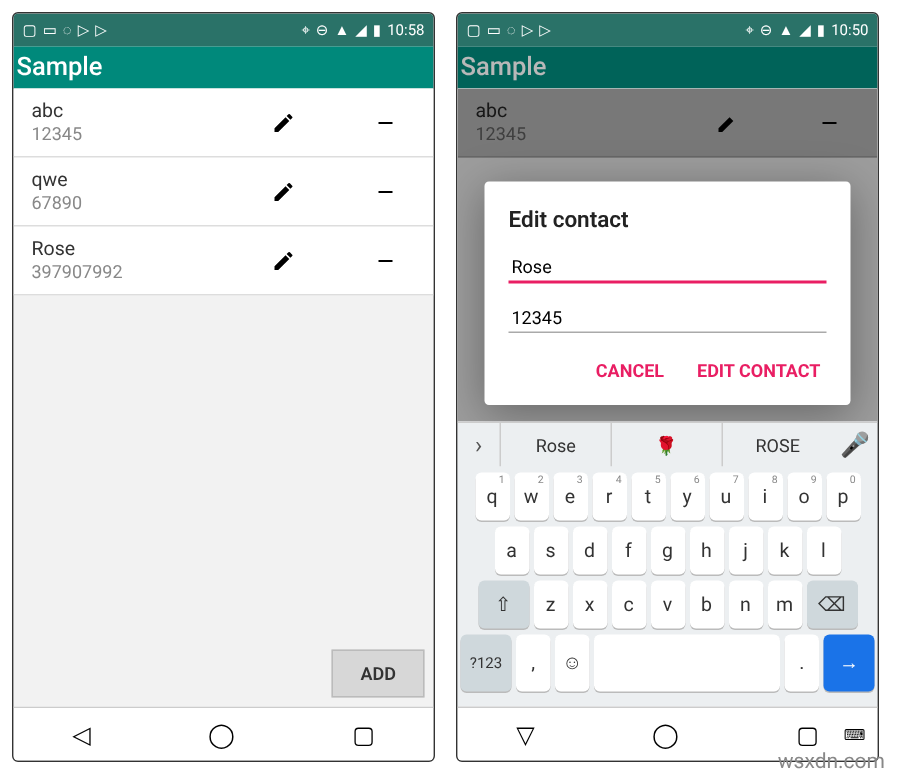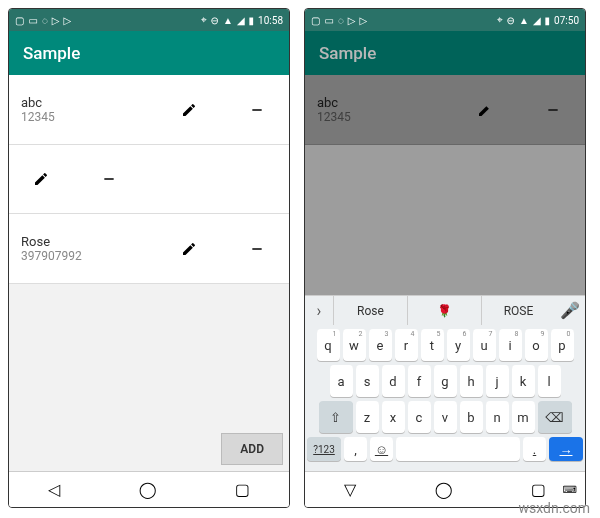--- a/index.html
+++ b/index.html
@@ -1,24 +1,24 @@
 <!DOCTYPE html>
 <html><head>
 <meta charset="utf-8">
 <style>
   * { box-sizing: border-box; margin: 0; padding: 0; font-family: Roboto, Arial, sans-serif; }
   body { background: #fff; width: 600px; height: 518px; position: relative; }
   .container { display: flex; gap: 14px; padding: 8px; }
   .phone { width: 282px; height: 500px; border: 1px solid #333; border-radius: 4px; background: #eee; display: flex; flex-direction: column; overflow: hidden; position: relative; }
   .status-bar { height: 22px; background: #2a7268; color: #fff; display: flex; align-items: center; justify-content: space-between; padding: 0 6px; font-size: 10px; }
   .status-left, .status-right { display: flex; gap: 4px; align-items: center; }
-  .app-bar { height: 44px; background: #00897b; color: #fff; display: flex; align-items: center; padding: 0 14px; font-size: 17px; font-weight: 500; }
+  .app-bar { height: 28px; background: #00897b; color: #fff; display: flex; align-items: center; padding: 0 2px; font-size: 17px; font-weight: 500; }
   .content { flex: 1; background: #f2f2f2; overflow: hidden; position: relative; }
   .list { background: #fff; }
-  .list-item { display: flex; align-items: center; padding: 20px 12px; border-bottom: 1px solid #ddd; gap: 28px; }
+  .list-item { display: flex; align-items: center; padding: 8px 12px; border-bottom: 1px solid #ddd; gap: 28px; }
   .item-text { flex: 1; }
   .item-name { font-size: 13px; color: #333; }
   .item-phone { font-size: 12px; color: #888; }
   .icon-btn { width: 28px; height: 28px; display: flex; align-items: center; justify-content: center; margin: 0 6px; cursor: pointer; }
   .add-row { position: absolute; bottom: 0; right: 0; left: 0; display: flex; justify-content: flex-end; padding: 6px; align-items: center; }
   .add-btn { background: #d7d7d7; border: 1px solid #bbb; padding: 8px 18px; font-size: 12px; font-weight: 600; color: #333; cursor: pointer; }
   .nav-bar { height: 36px; background: #fff; display: flex; align-items: center; justify-content: space-around; border-top: 1px solid #ccc; }
 
   
   .scrim { position: absolute; inset: 0; background: rgba(0,0,0,0.35); }
@@ -36,21 +36,21 @@
   .sugg-item:first-of-type { border-left: none; }
   .sugg-mic { width: 30px; text-align: center; }
   .keyboard { background: #eceff1; padding: 4px 2px 6px; }
   .krow { display: flex; justify-content: center; gap: 3px; margin-bottom: 4px; }
   .key { background: #fff; border-radius: 4px; width: 23px; height: 32px; display: flex; align-items: center; justify-content: center; font-size: 13px; color: #333; box-shadow: 0 1px 0 #bbb; position: relative; cursor: pointer; }
   .key .num { position: absolute; top: 1px; right: 3px; font-size: 7px; color: #888; }
   .key.wide { width: 34px; background: #cfd8dc; }
   .key.widel { width: 34px; background: #cfd8dc; font-size: 10px; }
   .key.space { flex: 1; background: #fff; }
   .key.enter { width: 34px; background: #1a73e8; color: #fff; }
-  .krow.bot .key { height: 24px; text-decoration: underline; }
+  .krow.bot .key { height: 38px; }
 
   .dimmed .app-bar { filter: brightness(0.72); }
 
   .watermark { position: absolute; right: 10px; bottom: 2px; font-size: 14px; color: #888; }
 </style>
 </head>
 <body>
 
 <div class="container">
 
@@ -87,20 +87,24 @@
                 <path d="M3 17.25V21h3.75L17.81 9.94l-3.75-3.75L3 17.25zM20.71 7.04a1 1 0 0 0 0-1.41l-2.34-2.34a1 1 0 0 0-1.41 0l-1.83 1.83 3.75 3.75 1.83-1.83z"></path>
               </svg>
             </div>
           <div class="icon-btn">
               <svg width="16" height="16" viewBox="0 0 24 24">
                 <path d="M19 13H5v-2h14v2z"></path>
               </svg>
             </div>
         </div>
         <div class="list-item">
+          <div class="item-text">
+            <div class="item-name">qwe</div>
+            <div class="item-phone">67890</div>
+          </div>
           <div class="icon-btn">
               <svg width="16" height="16" viewBox="0 0 24 24">
                 <path d="M3 17.25V21h3.75L17.81 9.94l-3.75-3.75L3 17.25zM20.71 7.04a1 1 0 0 0 0-1.41l-2.34-2.34a1 1 0 0 0-1.41 0l-1.83 1.83 3.75 3.75 1.83-1.83z"></path>
               </svg>
             </div>
           <div class="icon-btn">
               <svg width="16" height="16" viewBox="0 0 24 24">
                 <path d="M19 13H5v-2h14v2z"></path>
               </svg>
             </div>
@@ -141,21 +145,21 @@
         <span>◌</span>
         <span>▷</span>
         <span>▷</span>
       </div>
       <div class="status-right">
         <span>⌖</span>
         <span>⊖</span>
         <span>▲</span>
         <span>◢</span>
         <span>▮</span>
-        <span>07:50</span>
+        <span>10:50</span>
       </div>
     </div>
     <div class="app-bar">
       <span>Sample</span>
     </div>
     <div class="content" style="position:relative;">
 
       <div style="filter:brightness(0.72);">
         <div class="list">
           <div class="list-item">
@@ -171,20 +175,29 @@
             <div class="icon-btn">
                 <svg width="16" height="16" viewBox="0 0 24 24">
                   <path d="M19 13H5v-2h14v2z"></path>
                 </svg>
               </div>
           </div>
         </div>
 
       </div>
       <div class="scrim"></div>
+      <div class="dialog">
+        <div class="dialog-title">Edit contact</div>
+        <input class="tf" value="Rose" style="">
+        <input class="tf idle" value="12345" style="">
+        <div class="dialog-actions">
+          <button class="flat-btn">CANCEL</button>
+          <button class="flat-btn">EDIT CONTACT</button>
+        </div>
+      </div>
     </div>
 
     <div class="kbd-sugg">
       <div class="sugg-arrow">›</div>
       <div class="sugg-item">Rose</div>
       <div class="sugg-item">🌹</div>
       <div class="sugg-item">ROSE</div>
       <div class="sugg-mic">🎤</div>
     </div>
 

